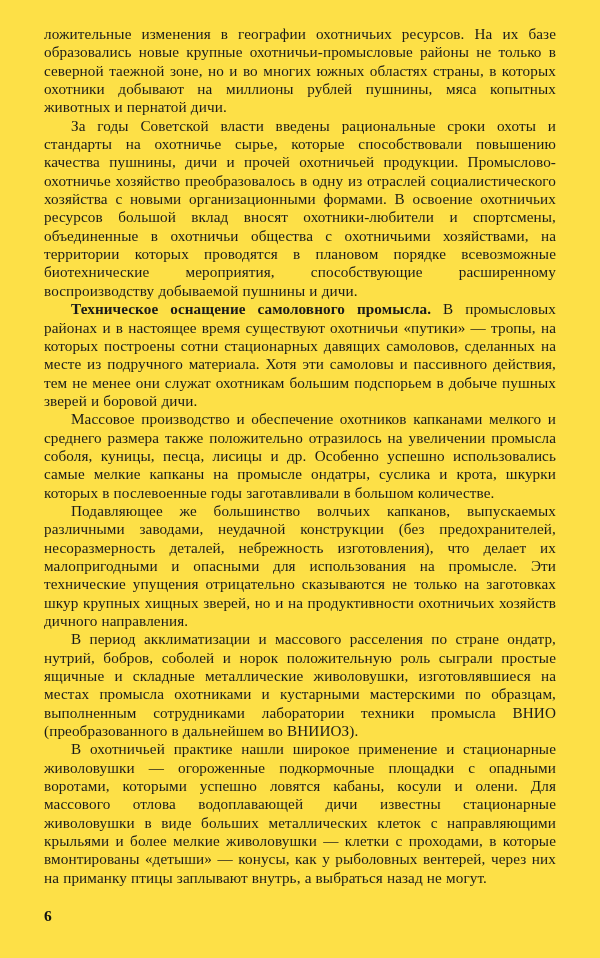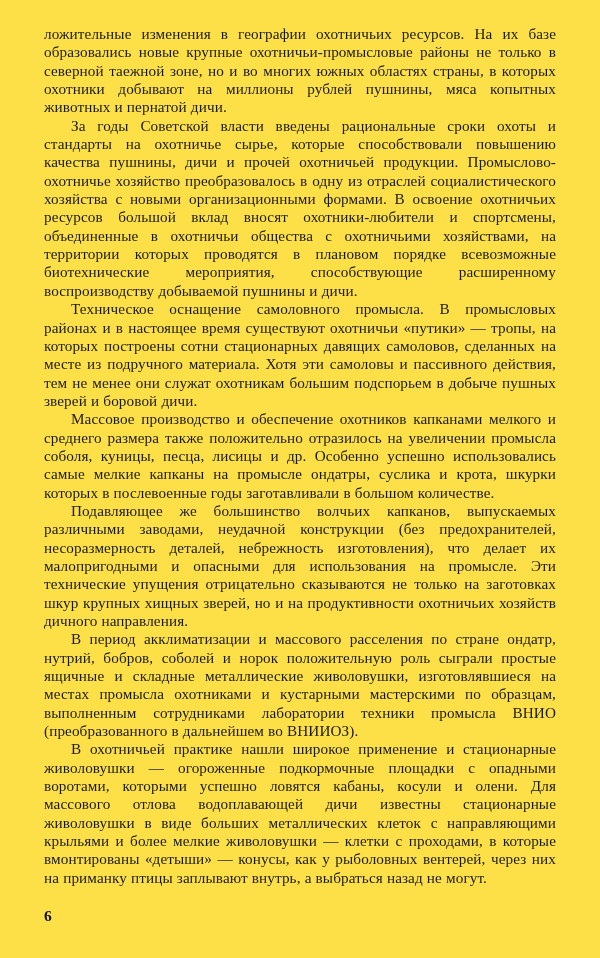--- a/index.html
+++ b/index.html
@@ -35,21 +35,21 @@
     line-height: 18.35px;
     letter-spacing: 0.1px;
     color: #1a1a1a;
     word-spacing: 0.2px;
     hyphens: manual;
   }
   p.para.first {
     text-indent: 0;
   }
   p.para .run-head {
-    font-weight: normal;
+    font-weight: bold;
   }
   .page-number {
     position: absolute;
     left: 44px;
     top: 906px;
     font-size: 15.5px;
     font-weight: bold;
     line-height: 20px;
     color: #111111;
   }

